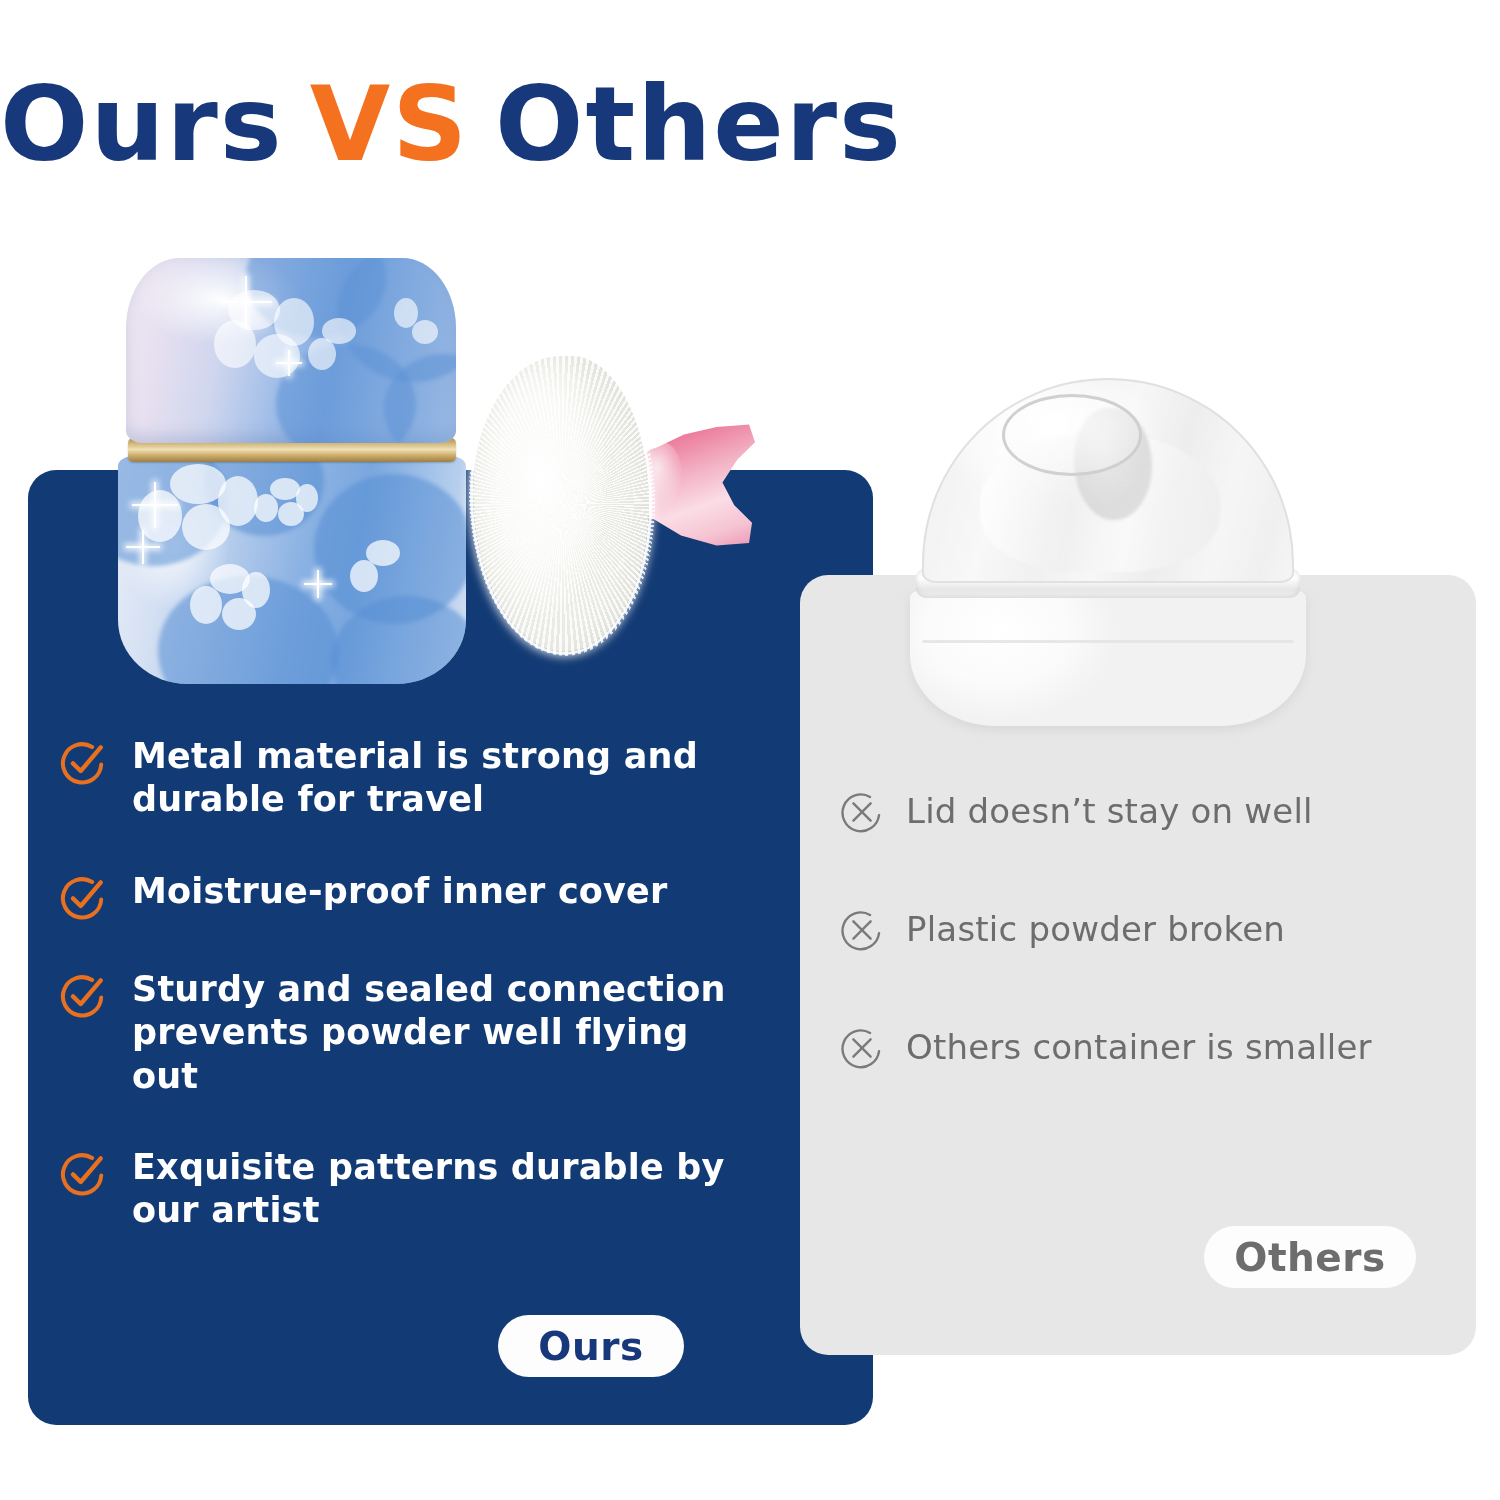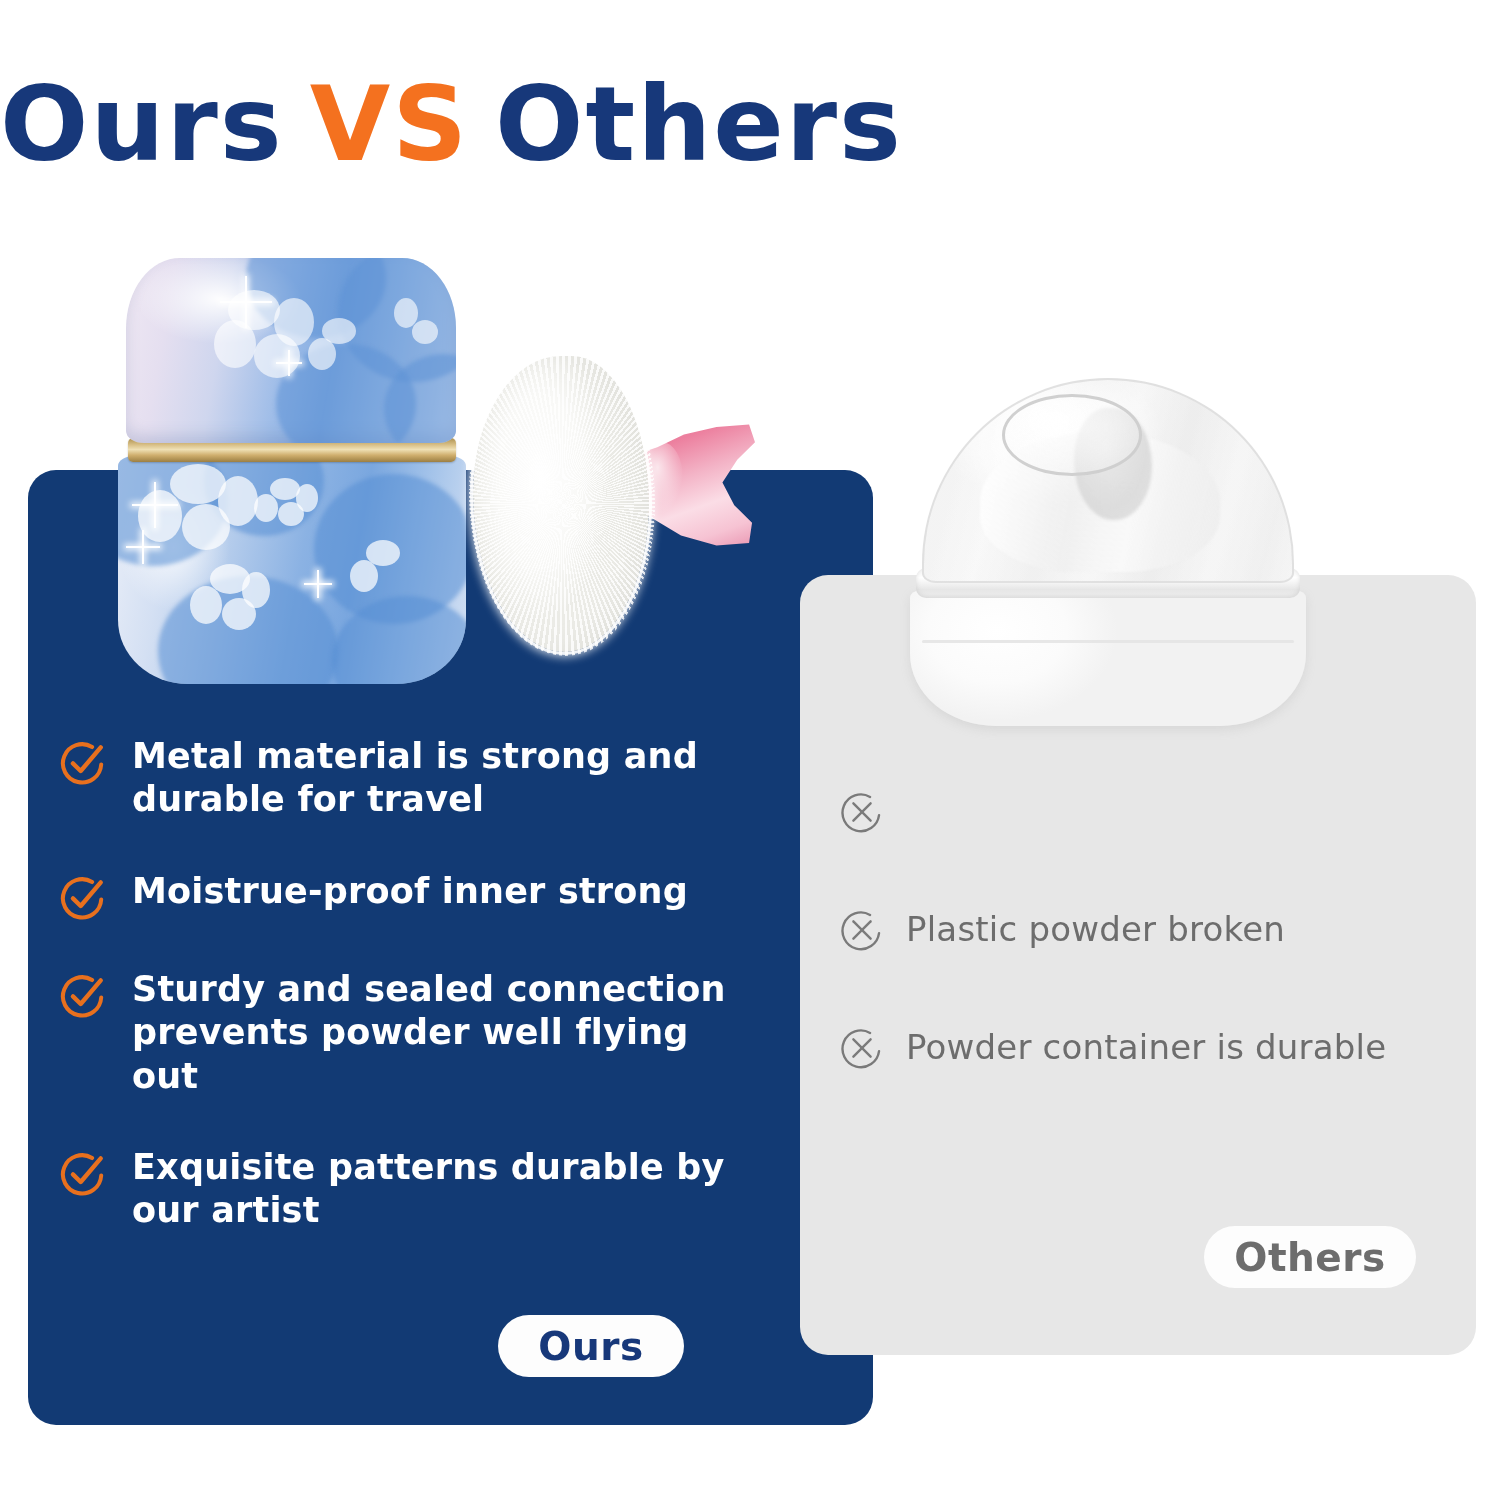--- a/index.html
+++ b/index.html
@@ -355,21 +355,21 @@
         <span class="row-text">Metal material is strong and durable for travel</span>
       </div>
 
       <div class="feature-row">
         <span class="row-icon">
           <svg viewBox="0 0 48 48" width="46" height="46" aria-hidden="true">
             <path d="M33.5 8.4 A20 20 0 1 0 43 26.6" fill="none" stroke="#e8701e" stroke-width="4.2" stroke-linecap="round"></path>
             <path d="M13.5 25.5 L21.6 33.4 L42.5 8.8" fill="none" stroke="#e8701e" stroke-width="4.6" stroke-linecap="round" stroke-linejoin="round"></path>
           </svg>
         </span>
-        <span class="row-text">Moistrue-proof inner strong</span>
+        <span class="row-text">Moistrue-proof inner cover</span>
       </div>
 
       <div class="feature-row">
         <span class="row-icon">
           <svg viewBox="0 0 48 48" width="46" height="46" aria-hidden="true">
             <path d="M33.5 8.4 A20 20 0 1 0 43 26.6" fill="none" stroke="#e8701e" stroke-width="4.2" stroke-linecap="round"></path>
             <path d="M13.5 25.5 L21.6 33.4 L42.5 8.8" fill="none" stroke="#e8701e" stroke-width="4.6" stroke-linecap="round" stroke-linejoin="round"></path>
           </svg>
         </span>
         <span class="row-text">Sturdy and sealed connection prevents powder well flying out</span>
@@ -393,20 +393,21 @@
     <div class="feature-list" id="others-list">
 
       <div class="feature-row">
         <span class="row-icon">
           <svg viewBox="0 0 48 48" width="44" height="44" aria-hidden="true">
             <path d="M32.8 7.6 A20 20 0 1 0 42.6 27.4" fill="none" stroke="#7a7a7a" stroke-width="2.6" stroke-linecap="round"></path>
             <path d="M14.6 14.6 L33.4 33.4" fill="none" stroke="#7a7a7a" stroke-width="2.6" stroke-linecap="round"></path>
             <path d="M33.4 14.6 L14.6 33.4" fill="none" stroke="#7a7a7a" stroke-width="2.6" stroke-linecap="round"></path>
           </svg>
         </span>
+        <span class="row-text">Lid doesn’t stay on well</span>
       </div>
 
       <div class="feature-row">
         <span class="row-icon">
           <svg viewBox="0 0 48 48" width="44" height="44" aria-hidden="true">
             <path d="M32.8 7.6 A20 20 0 1 0 42.6 27.4" fill="none" stroke="#7a7a7a" stroke-width="2.6" stroke-linecap="round"></path>
             <path d="M14.6 14.6 L33.4 33.4" fill="none" stroke="#7a7a7a" stroke-width="2.6" stroke-linecap="round"></path>
             <path d="M33.4 14.6 L14.6 33.4" fill="none" stroke="#7a7a7a" stroke-width="2.6" stroke-linecap="round"></path>
           </svg>
         </span>
@@ -414,21 +415,21 @@
       </div>
 
       <div class="feature-row">
         <span class="row-icon">
           <svg viewBox="0 0 48 48" width="44" height="44" aria-hidden="true">
             <path d="M32.8 7.6 A20 20 0 1 0 42.6 27.4" fill="none" stroke="#7a7a7a" stroke-width="2.6" stroke-linecap="round"></path>
             <path d="M14.6 14.6 L33.4 33.4" fill="none" stroke="#7a7a7a" stroke-width="2.6" stroke-linecap="round"></path>
             <path d="M33.4 14.6 L14.6 33.4" fill="none" stroke="#7a7a7a" stroke-width="2.6" stroke-linecap="round"></path>
           </svg>
         </span>
-        <span class="row-text">Powder container is durable</span>
+        <span class="row-text">Others container is smaller</span>
       </div>
 
     </div>
   </div>
 
   <div id="prod-plastic">
     <div id="plastic-base"></div>
     <div id="plastic-base-line"></div>
     <div id="plastic-rim"></div>
     <div id="plastic-dome">

